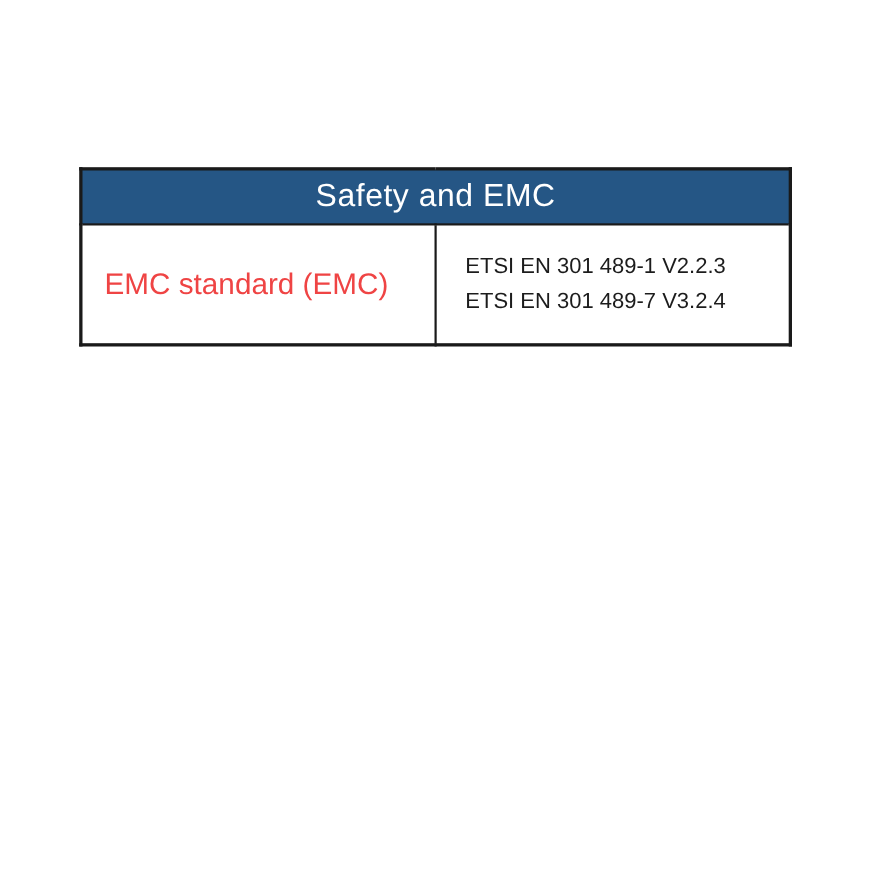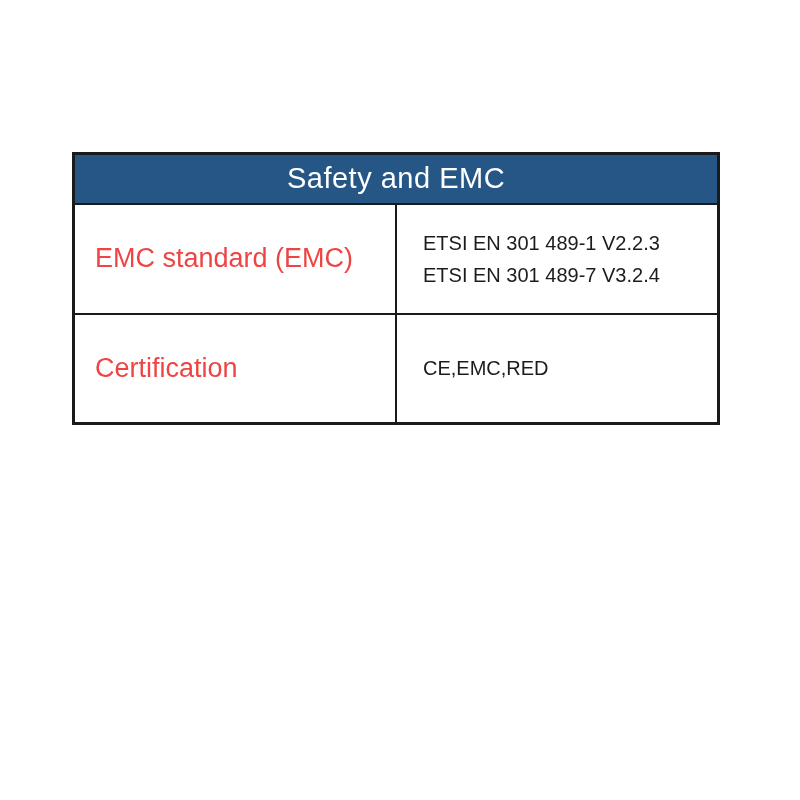--- a/index.html
+++ b/index.html
@@ -73,21 +73,15 @@
       </tr>
     </thead>
     <tbody>
       <tr>
         <td class="label-cell">EMC standard (EMC)</td>
         <td class="value-cell">
           <span class="value-line">ETSI EN 301 489-1 V2.2.3</span>
           <span class="value-line">ETSI EN 301 489-7 V3.2.4</span>
         </td>
       </tr>
-      <tr>
-        <td class="label-cell">Certification</td>
-        <td class="value-cell">
-          <span class="value-line">CE,EMC,RED</span>
-        </td>
-      </tr>
     </tbody>
   </table>
 </div>
 
 </body></html>

